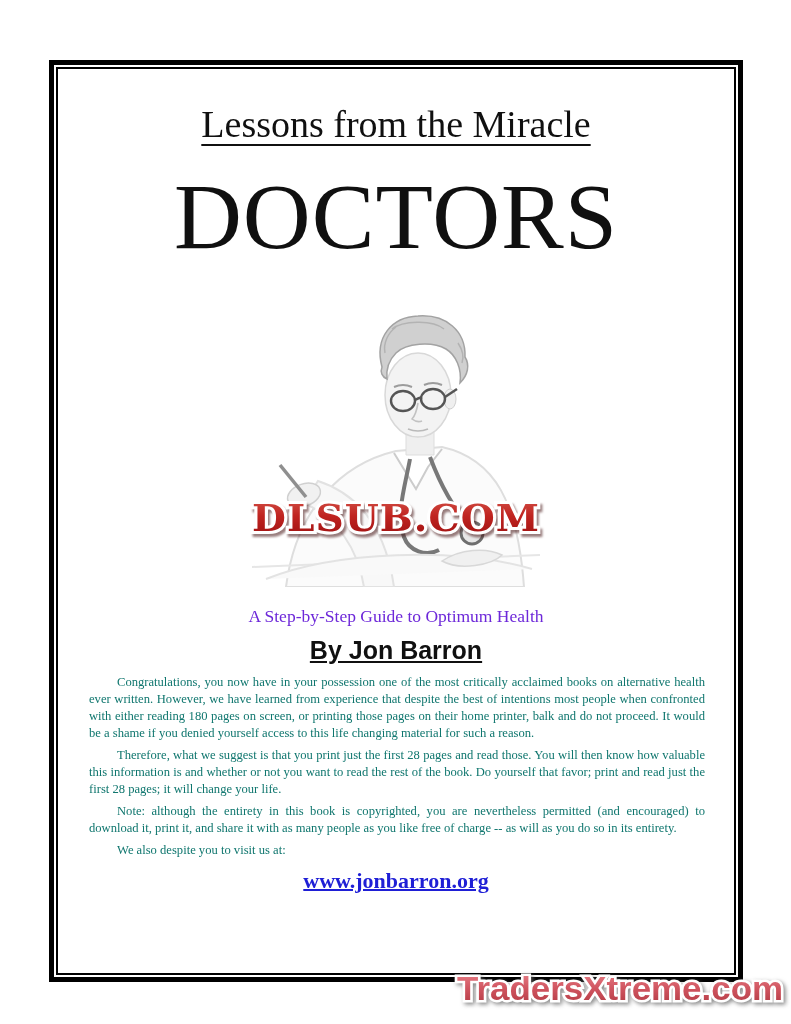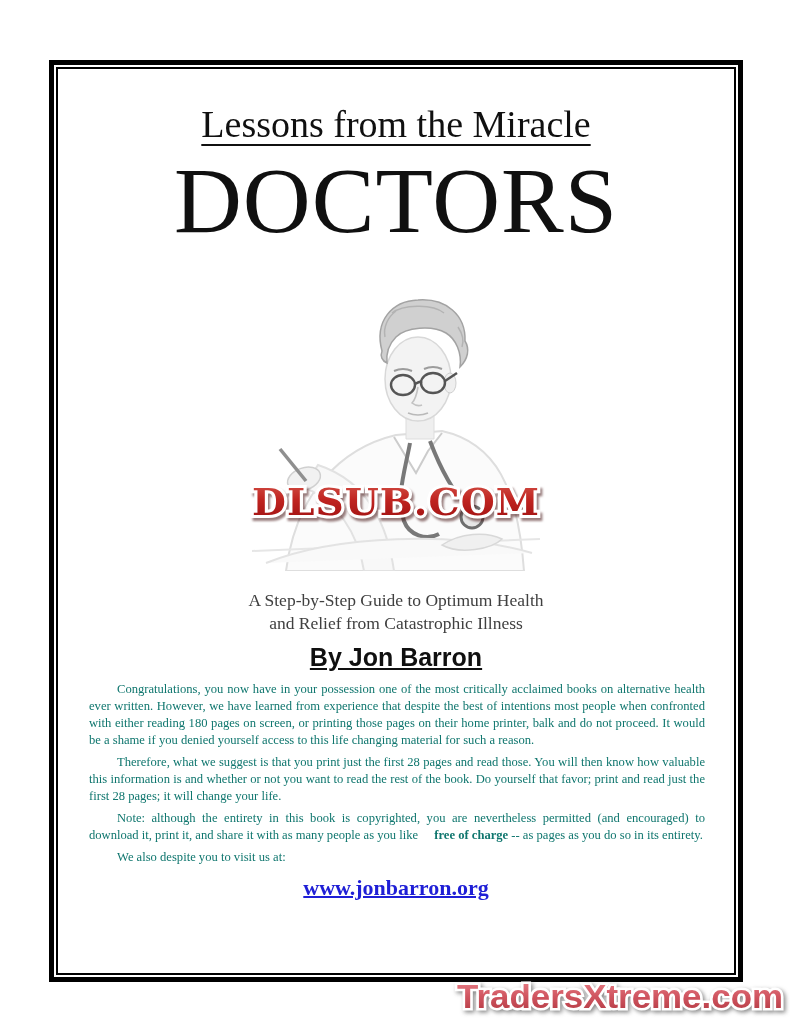--- a/index.html
+++ b/index.html
@@ -3,55 +3,55 @@
 <meta charset="utf-8">
 <style>
   html,body { margin:0; padding:0; }
   body {
     width:791px; height:1024px; background:#ffffff; position:relative;
     font-family:"Liberation Serif", serif; overflow:hidden;
   }
   .page { position:absolute; inset:0; background:#fff; }
 
   .top-logo { position:absolute; top:1px; right:8px; }
-  .bottom-logo { position:absolute; right:1px; bottom:0; z-index:6; }
+  .bottom-logo { position:absolute; right:1px; bottom:8px; z-index:6; }
 
   .frame {
     position:absolute; left:49px; top:60px; width:694px; height:922px;
     border:5px solid #000; box-sizing:border-box; background:#fff;padding-left:19px;
   }
   .frame-inner {
     position:absolute; inset:2px; border:2px solid #000;
     text-align:center; overflow:hidden;
   }
 
   .supertitle {
     margin-top:34px; font-size:38px; line-height:1.15; color:#101010;
     text-decoration:underline; text-decoration-thickness:2px; text-underline-offset:7px;
   }
   .booktitle {
-    margin-top:4px; font-size:94px; line-height:1.05; color:#101010; letter-spacing:1px;text-align:center;
+    margin-top:20px; font-size:94px; line-height:1.05; color:#101010; letter-spacing:1px;text-align:center;
   }
 
   .photo { position:relative; width:300px; height:288px; margin:34px auto 0;text-align:right; }
   .photo svg.sketch { display:block; width:300px; height:288px; }
   .wm { position:absolute; left:-2px; top:192px; width:304px; height:52px; }
 
-  .subtitle { margin-top:18px; font-size:17.5px; line-height:23px; color:#404040; }
+  .subtitle { margin-top:18px; font-size:17.5px; line-height:23px; color:#6d28d9; }
   .byline {
     margin-top:8px; font-family:"Liberation Sans", sans-serif;
     font-weight:bold; font-size:25px; color:#101010;text-decoration:underline;
   }
 
   .bodytext {
     margin-top:9px; padding:0 29px 0 31px; text-align:justify;
     font-size:12.6px; line-height:17px; color:#0f766e;
   }
   .bodytext p { margin:0 0 5px 0; text-indent:28px; }
-  .bodytext b { font-weight:bold;margin-left:13px; }
+  .bodytext b { font-weight:normal; }
 
   .linkline { margin-top:9px; }
   .weblink {
     font-size:22px; font-weight:bold; color:#1f1fd6;
     text-decoration-thickness:2px; cursor:pointer;
   }
 </style>
 </head>
 <body>
 
@@ -115,29 +115,28 @@
                 <stop offset="1" stop-color="#9c0f10"></stop>
               </linearGradient>
             </defs>
             <text x="152" y="40" text-anchor="middle" font-family="'DejaVu Serif',serif" font-size="37" font-weight="bold" letter-spacing="1" fill="url(#wmRed)" stroke="#ffffff" stroke-width="6" paint-order="stroke" textLength="288" lengthAdjust="spacingAndGlyphs" style="filter:drop-shadow(2px 3px 1.2px rgba(70,20,20,0.55))">DLSUB.COM</text>
           </svg>
         </div>
       </div>
 
       <div class="subtitle">
         <div>A Step-by-Step Guide to Optimum Health</div>
-        <div>and Relief from Catastrophic Illness</div>
       </div>
 
       <div class="byline">By Jon Barron</div>
 
       <div class="bodytext">
         <p>Congratulations, you now have in your possession  one of the most critically acclaimed books on alternative health ever written. However, we have learned from experience that despite the best of intentions most people when confronted with either reading 180 pages on screen, or printing those pages on their home printer, balk and do not proceed. It would be a shame if you denied yourself access to this life changing material for such a reason.</p>
         <p>Therefore, what we suggest is that you print just the first 28 pages and read those. You will then know how valuable this information is and whether or not you want to read the rest of the book. Do yourself that favor; print and read just the first 28 pages; it will change your life.</p>
-        <p><span>Note: although the entirety in this book is copyrighted, you are nevertheless permitted (and encouraged) to download it, print it, and share it with as many people as you like </span><b>free of charge</b><span> -- as pages as you do so in its entirety.</span></p>
+        <p><span>Note: although the entirety in this book is copyrighted, you are nevertheless permitted (and encouraged) to download it, print it, and share it with as many people as you like </span><b>free of charge</b><span> -- as will as you do so in its entirety.</span></p>
         <p>We also despite you to visit us at:</p>
       </div>
 
       <div class="linkline">
         <a class="weblink" href="#">www.jonbarron.org</a>
       </div>
 
     </div>
   </div>
 

